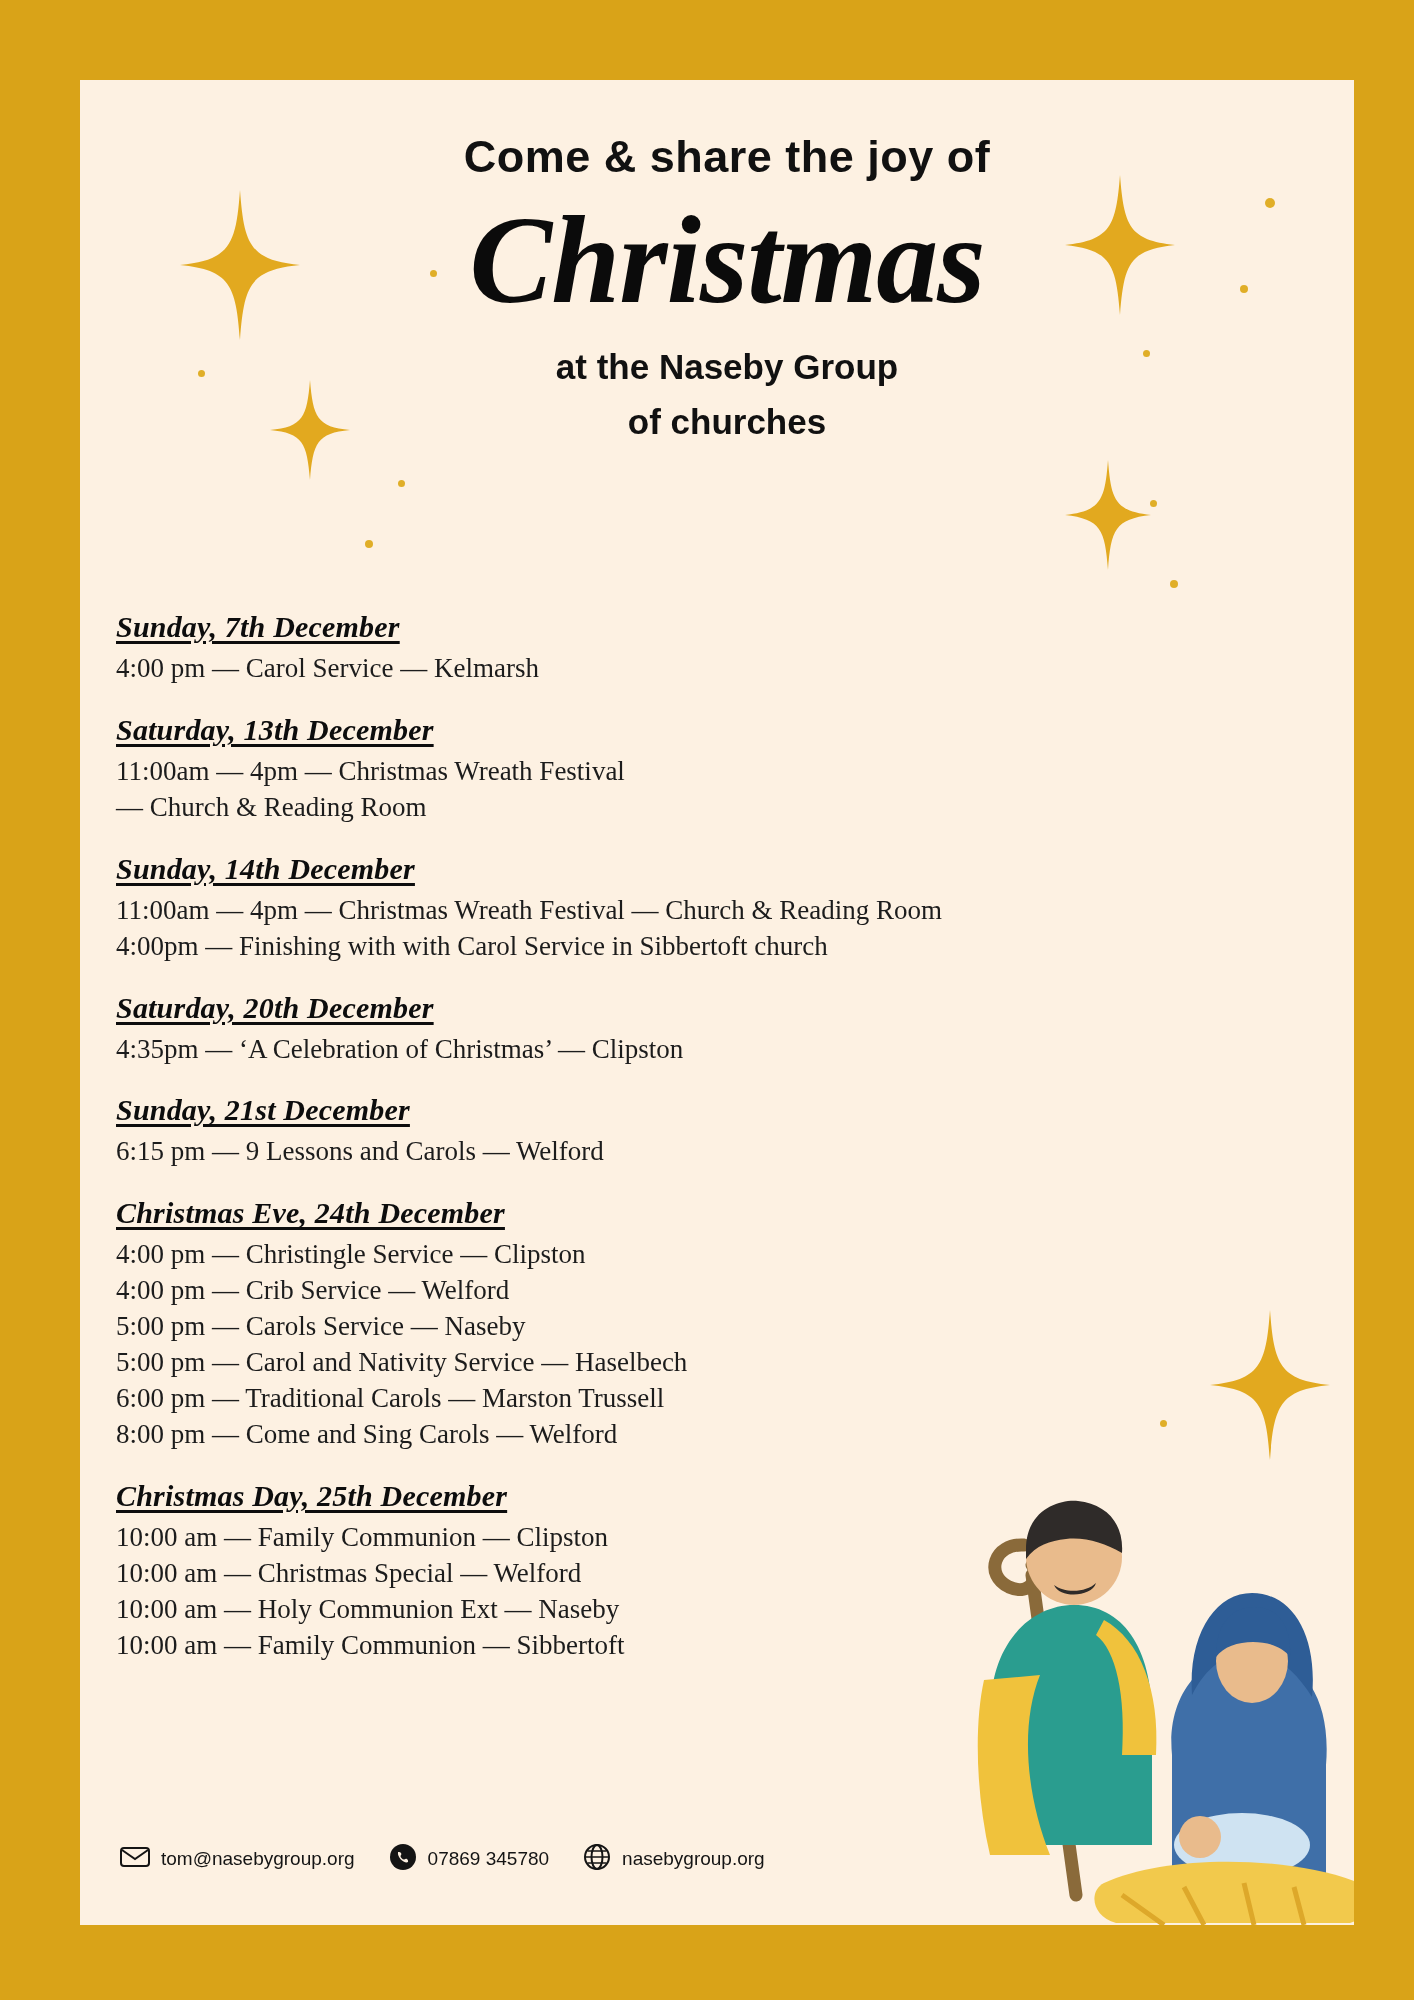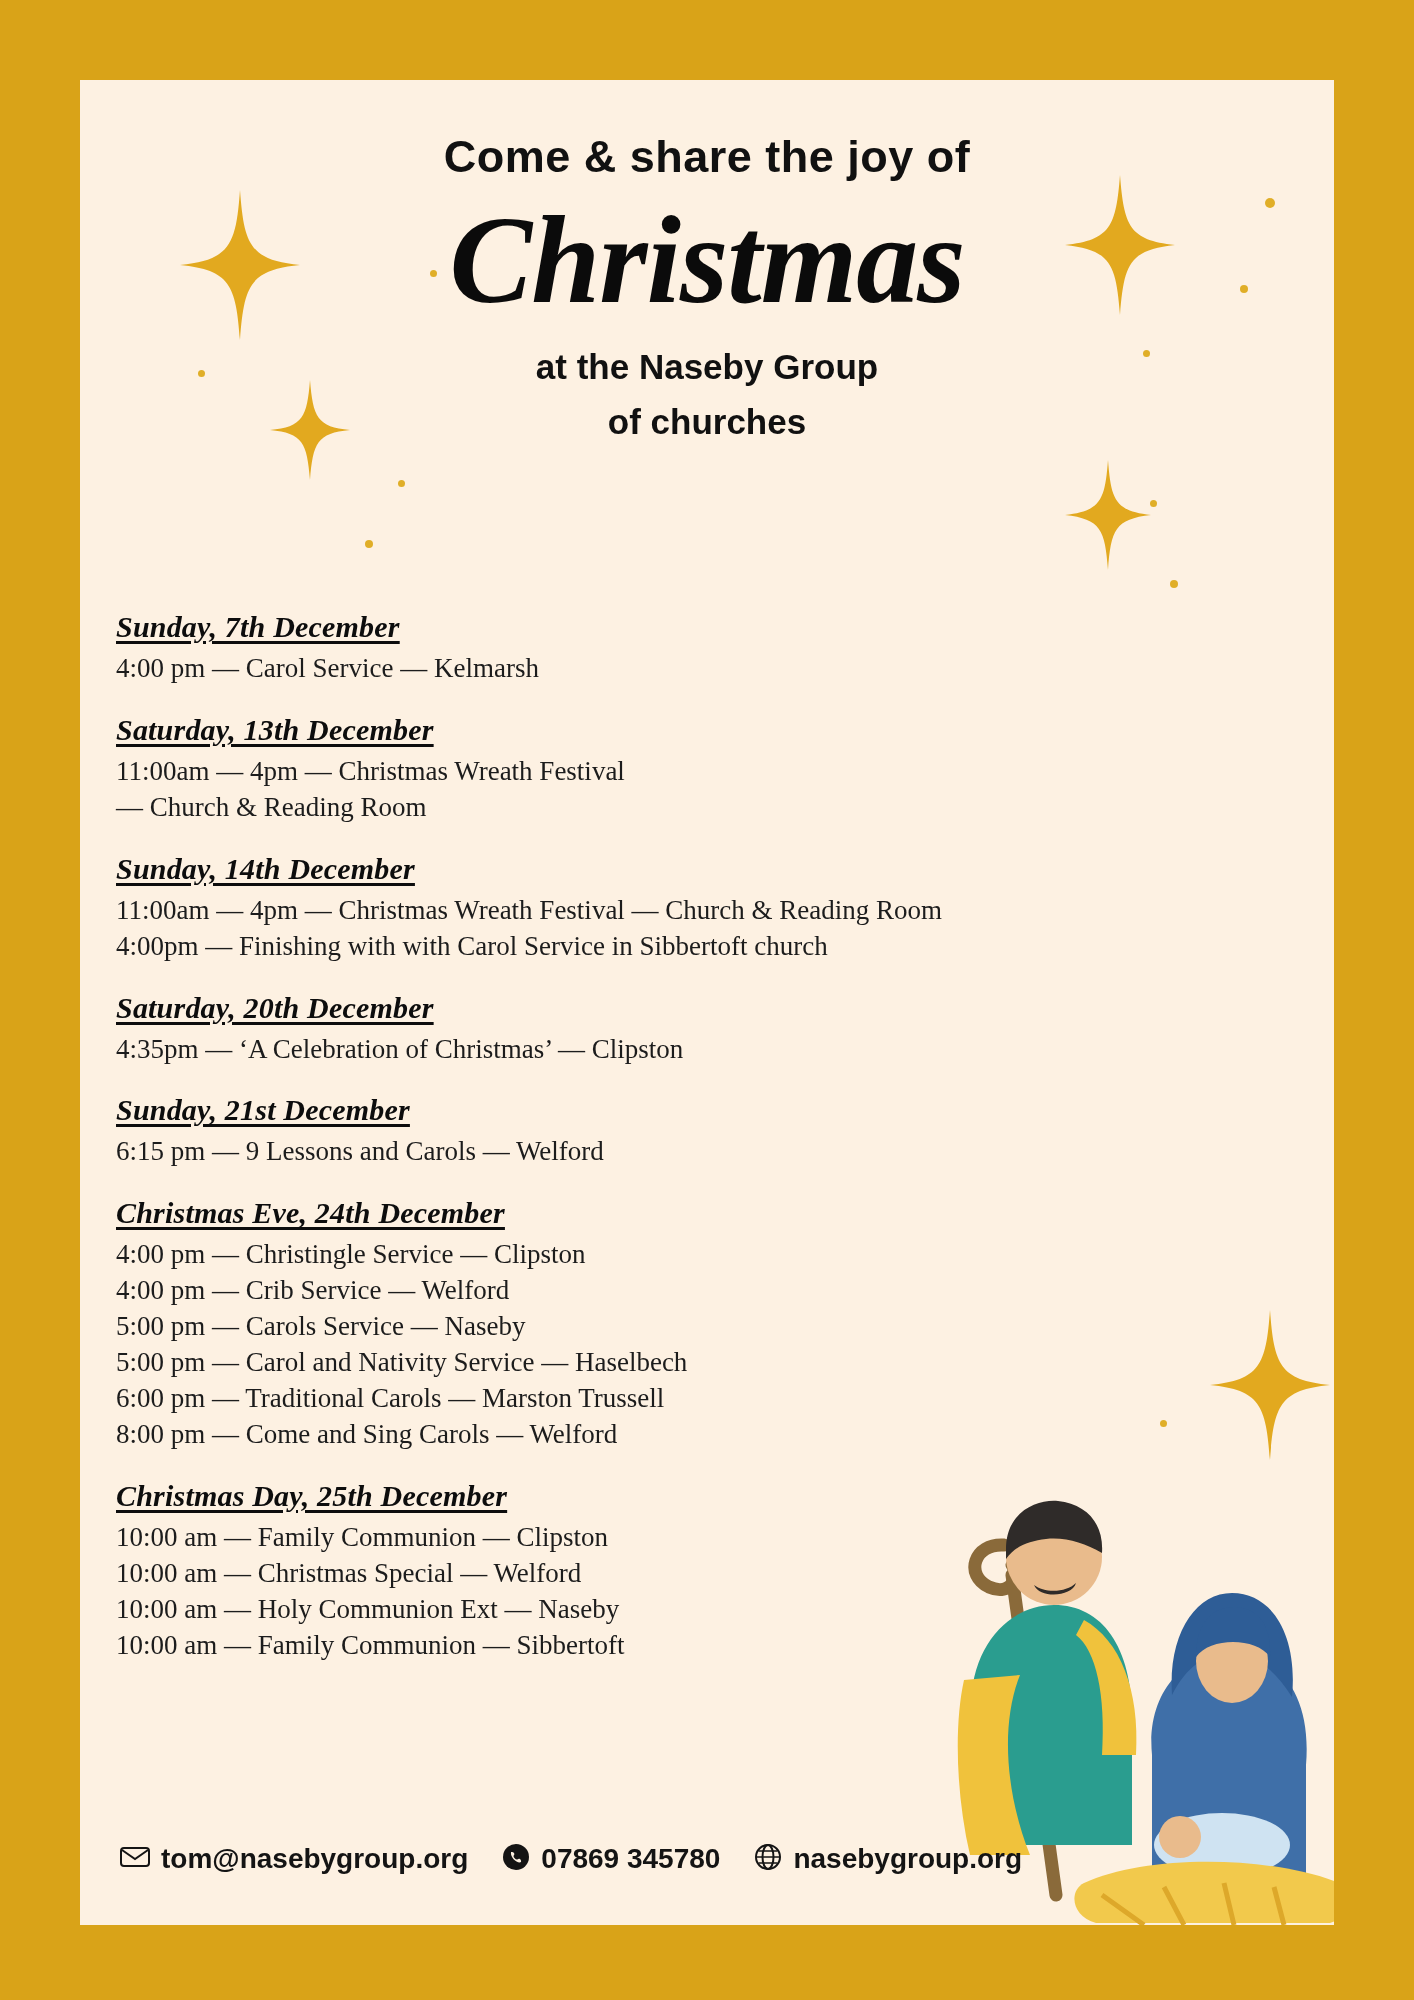--- a/index.html
+++ b/index.html
@@ -21,20 +21,21 @@
     box-sizing: border-box;
   }
   .card {
     position: absolute;
     left: 80px;
     top: 80px;
     width: 1254px;
     height: 1845px;
     background: #fdf1e2;
     overflow: hidden;
+    padding-left: 20px;
   }
 
   
   .header {
     position: relative;
     padding-top: 52px;
     text-align: center;
   }
   .head-line1 {
     font-size: 45px;
@@ -110,22 +111,22 @@
     gap: 18px;
     z-index: 5;
   }
   .contact {
     display: flex;
     align-items: center;
     gap: 11px;
     margin-right: 16px;
   }
   .contact-text {
-    font-size: 28px;
-    font-weight: 700;
+    font-size: 19px;
+    font-weight: 400;
     color: #141414;
   }
   .ico { display: block; }
 
   
   .nativity {
     position: absolute;
     right: -30px;
     bottom: -60px;
     width: 430px;

